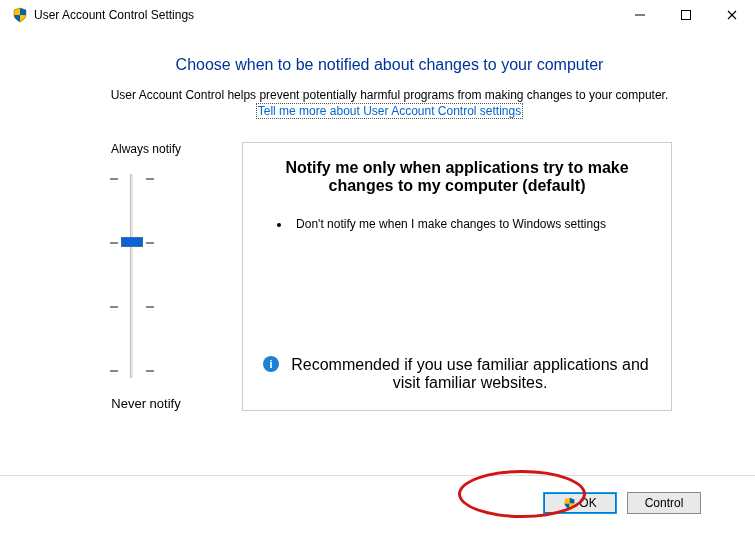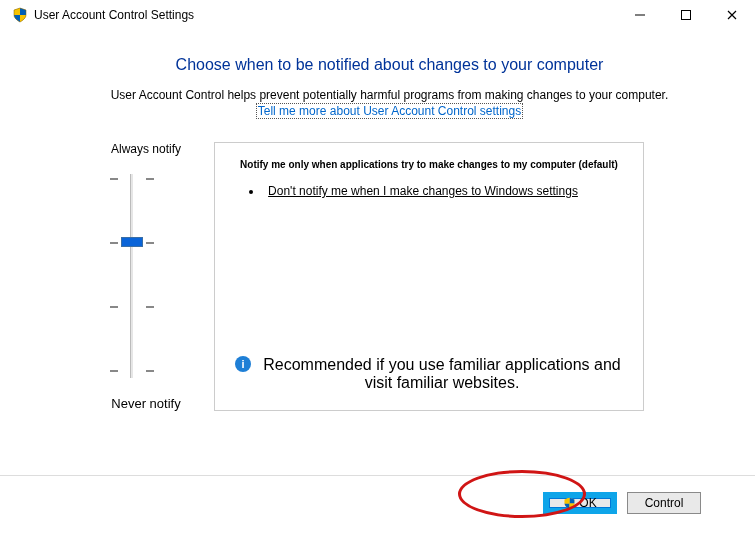--- a/index.html
+++ b/index.html
@@ -58,20 +58,21 @@
   .helplink {
     color: #0066cc;
     text-decoration: none;
     border: 1px dotted #555;
     padding: 0 1px;
   }
 
   .body-row {
     display: flex;
     margin-top: 24px;
+    gap: 28px;
   }
 
   
   .slider-col {
     width: 120px;
     position: relative;
     padding-top: 0;
   }
   .label-top {
     font-size: 12px;
@@ -131,27 +132,26 @@
     flex: 1;
     border: 1px solid #ccc;
     padding: 16px 20px 16px 20px;
     min-height: 230px;
     position: relative;
     margin-left: 10px;
     max-width: 430px;
   }
   .panel-title {
     font-weight: 700;
-    font-size: 10px;
-    margin: 0 0 14px 0;
+    font-size: 16px;
+    margin: 0 0 22px 0;
   }
   .bullets {
     margin: 0;
     padding: 0 0 0 28px;
-    text-decoration: underline;
   }
   .bullets li {
     font-size: 12px;
     margin-bottom: 6px;
     padding-right: 40px;
   }
   .reco-row {
     position: absolute;
     left: 20px;
     right: 20px;
@@ -197,21 +197,21 @@
     border: 1px solid #8a8a8a;
     background: #e9e9e9;
     font-size: 12px;
     display: inline-flex;
     align-items: center;
     justify-content: center;
     gap: 3px;
     padding: 0 8px;
   }
   .btn.default {
-    border: 6px solid #0ea5e9;
+    border: 1px solid #0ea5e9;
     box-shadow: inset 0 0 0 1px #0078d7;
   }
 
   
   .anno-oval {
     position: absolute;
     border: 3px solid #d01515;
     border-radius: 50%;
     pointer-events: none;
   }

